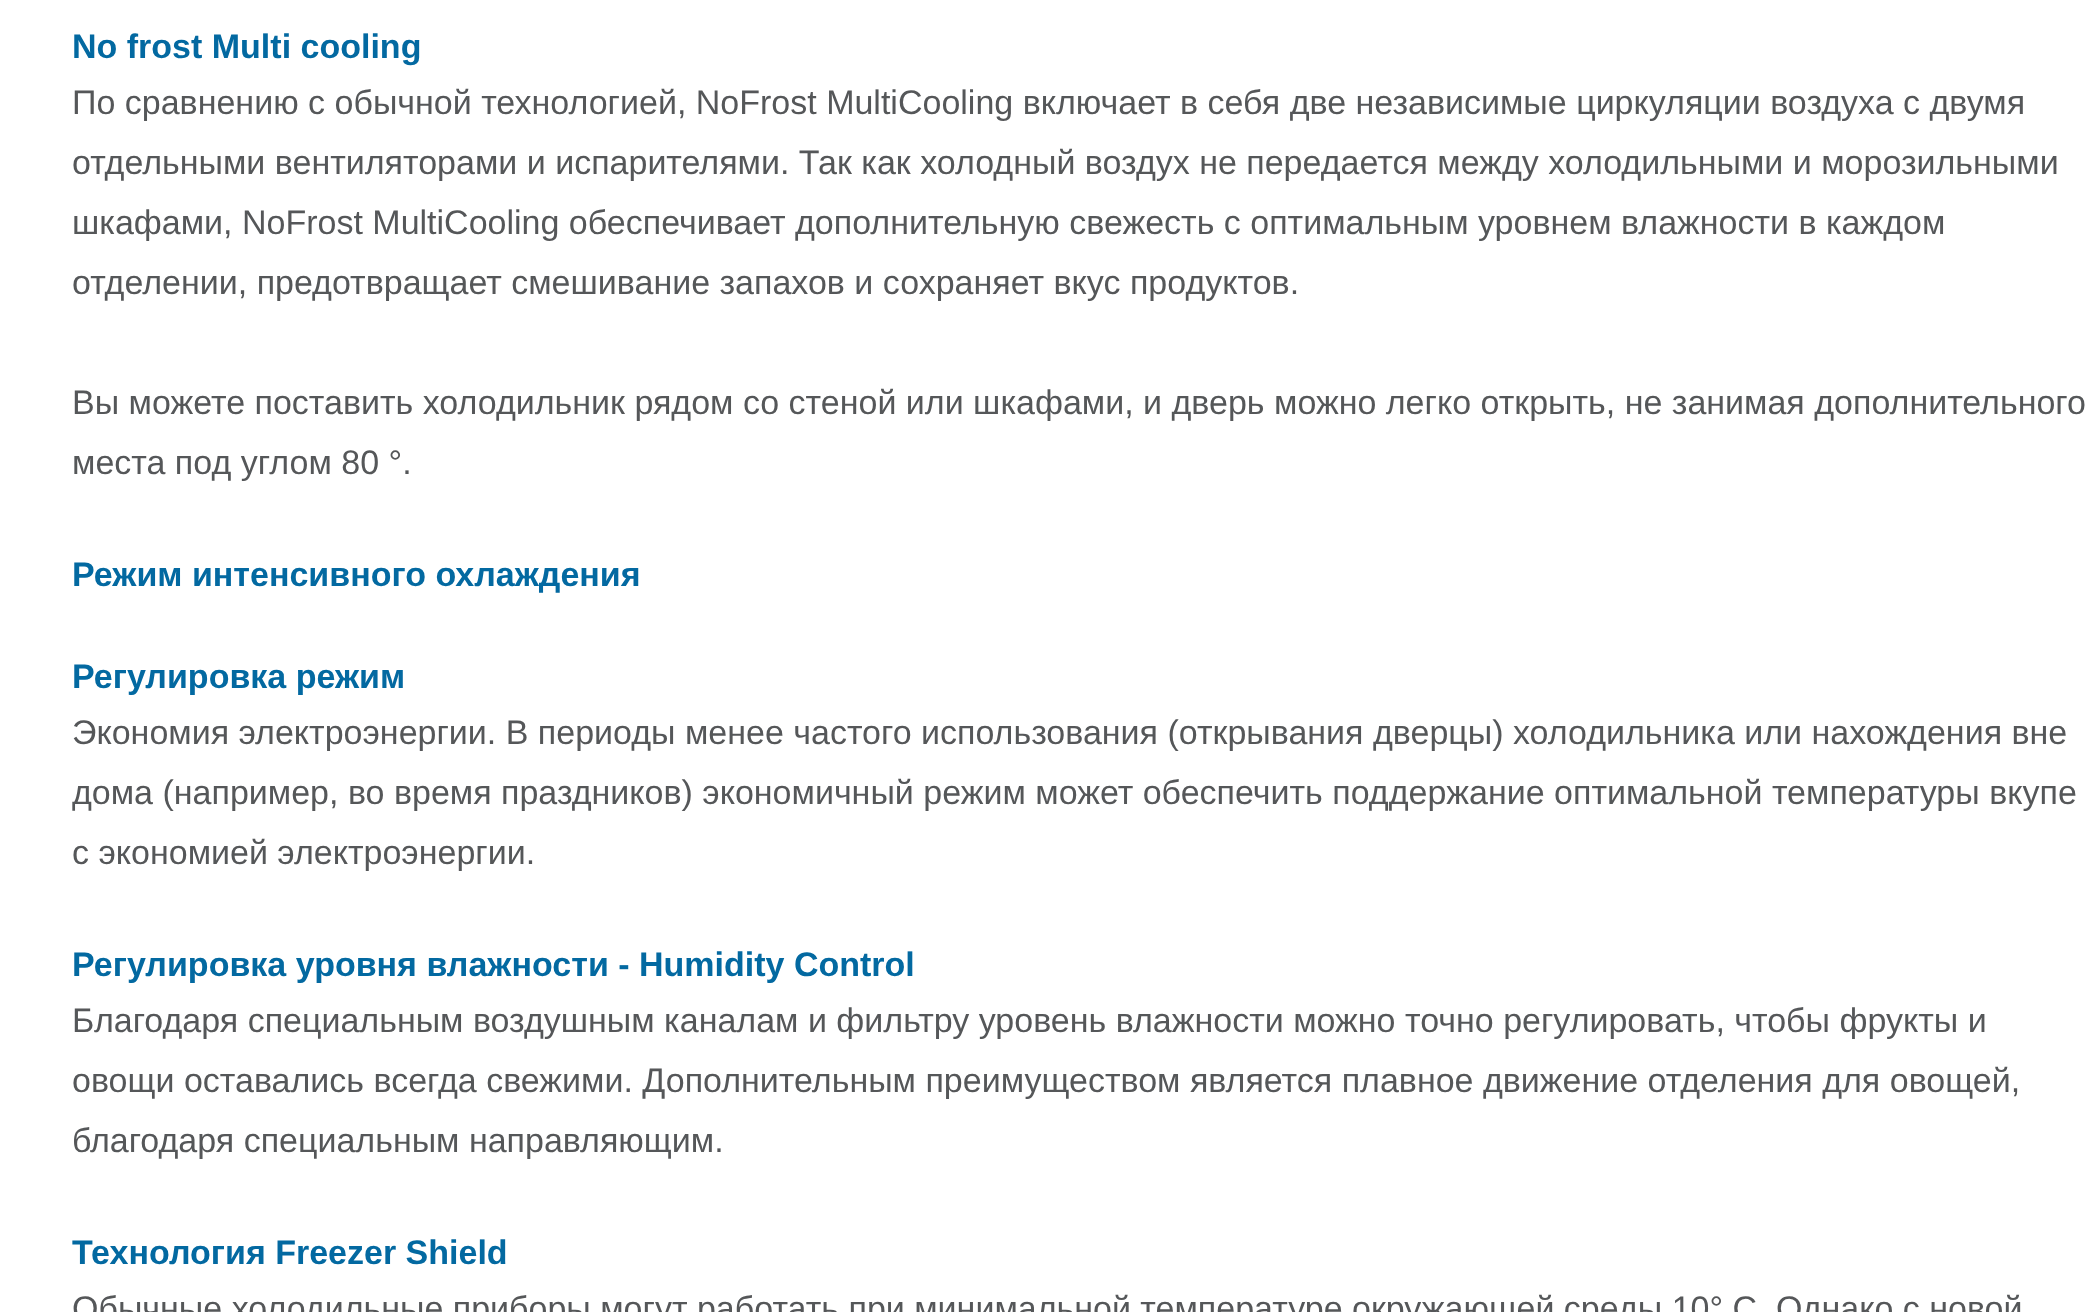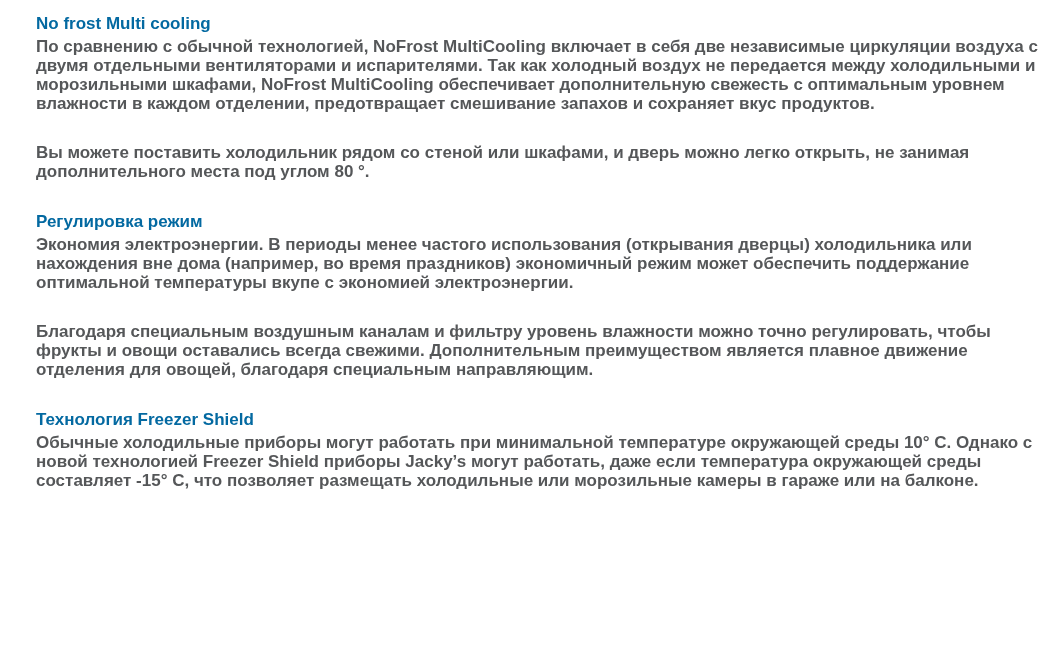--- a/index.html
+++ b/index.html
@@ -24,48 +24,50 @@
   .feature-title {
     margin: 0 0 3px 0;
     font-size: 17px;
     line-height: 21px;
     font-weight: bold;
     color: #0369a1;
   }
   .feature-body {
     margin: 0;
     font-size: 17px;
-    line-height: 19px;
-    font-weight: bold;
+    line-height: 30px;
+    font-weight: normal;
     color: #555759;
   }
 </style>
 </head>
 <body>
 
 <div class="content">
 
   <section class="feature-section">
     <h3 class="feature-title">No frost Multi cooling</h3>
     <p class="feature-body">По сравнению с обычной технологией, NoFrost MultiCooling включает в себя две независимые циркуляции воздуха с двумя отдельными вентиляторами и испарителями. Так как холодный воздух не передается между холодильными и морозильными шкафами, NoFrost MultiCooling обеспечивает дополнительную свежесть с оптимальным уровнем влажности в каждом отделении, предотвращает смешивание запахов и сохраняет вкус продуктов.</p>
   </section>
 
   <section class="feature-section">
     <p class="feature-body">Вы можете поставить холодильник рядом со стеной или шкафами, и дверь можно легко открыть, не занимая дополнительного места под углом 80 °.</p>
   </section>
 
   <section class="feature-section">
+    <h3 class="feature-title">Режим интенсивного охлаждения</h3>
   </section>
 
   <section class="feature-section">
     <h3 class="feature-title">Регулировка режим</h3>
     <p class="feature-body">Экономия электроэнергии. В периоды менее частого использования (открывания дверцы) холодильника или нахождения вне дома (например, во время праздников) экономичный режим может обеспечить поддержание оптимальной температуры вкупе с экономией электроэнергии.</p>
   </section>
 
   <section class="feature-section">
+    <h3 class="feature-title">Регулировка уровня влажности - Humidity Control</h3>
     <p class="feature-body">Благодаря специальным воздушным каналам и фильтру уровень влажности можно точно регулировать, чтобы фрукты и овощи оставались всегда свежими. Дополнительным преимуществом является плавное движение отделения для овощей, благодаря специальным направляющим.</p>
   </section>
 
   <section class="feature-section">
     <h3 class="feature-title">Технология Freezer Shield</h3>
     <p class="feature-body">Обычные холодильные приборы могут работать при минимальной температуре окружающей среды 10° C. Однако с новой технологией Freezer Shield приборы Jacky’s могут работать, даже если температура окружающей среды составляет -15° C, что позволяет размещать холодильные или морозильные камеры в гараже или на балконе.</p>
   </section>
 
 </div>
 

